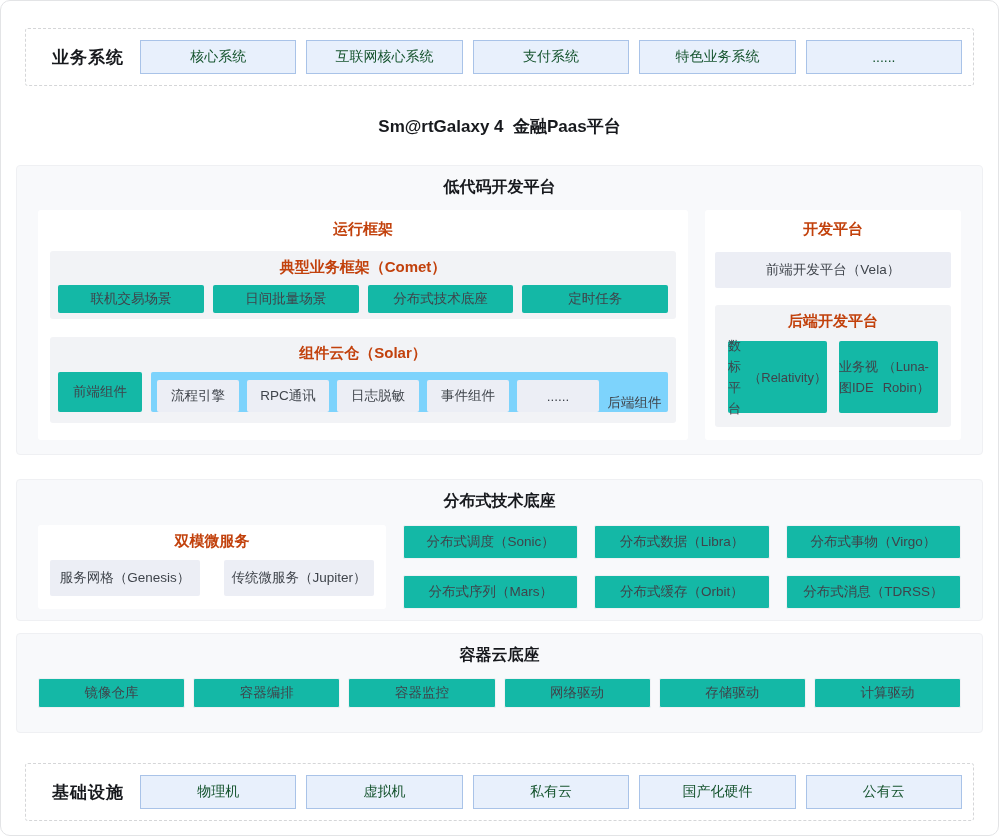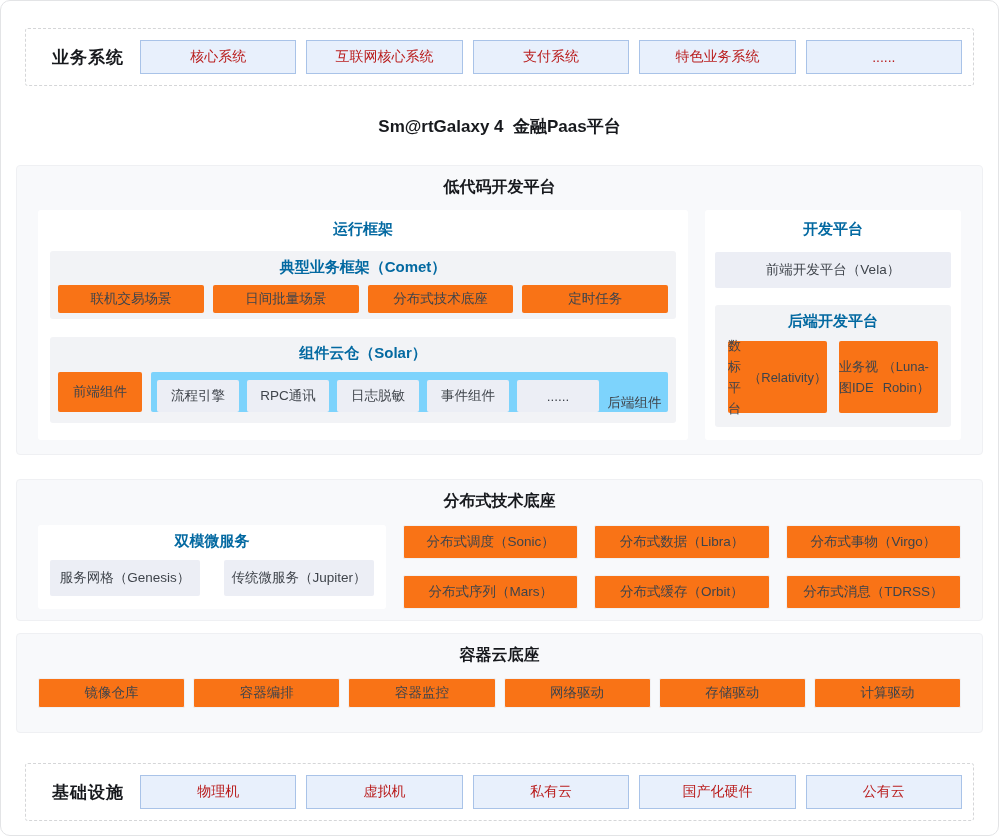--- a/index.html
+++ b/index.html
@@ -26,21 +26,21 @@
     width: 104px; flex: none;
     text-align: center;
     font-weight: bold; font-size: 17px; color: #17191d;
     letter-spacing: 1px;
   }
   .band-items { flex: 1; display: flex; gap: 10px; }
   .bluebox {
     flex: 1; height: 34px;
     background: #e8f0fc;
     border: 1px solid #a9c3e8;
-    color: #b91c1c;
+    color: #14532d;
     display: flex; align-items: center; justify-content: center;
     font-size: 14px;
   }
   .page-title {
     text-align: center;
     font-size: 17px; font-weight: bold; color: #17191d;
     margin: 29px 0 27px;
     white-space: pre;
   }
   
@@ -48,26 +48,26 @@
     background: #f8f9fb;
     border: 1px solid #eff0f3;
     border-radius: 4px;
   }
   .sec-title {
     text-align: center;
     font-weight: bold; font-size: 16px; color: #17191d;
   }
   .panel-title, .gray-title {
     text-align: center;
-    font-weight: bold; font-size: 15px; color: #0369a1;
+    font-weight: bold; font-size: 15px; color: #c2410c;
   }
   .white-panel { background: #fff; border-radius: 3px; }
   .graypanel { background: #f2f3f6; border-radius: 3px; padding: 7px 8px 8px; }
   .whitebox {
-    background: #f97316; border-radius: 2px;
+    background: #14b8a6; border-radius: 2px;
     display: flex; align-items: center; justify-content: center;
     font-size: 13.5px; color: #3f444b;
   }
   .lavbox {
     background: #eceef5; border-radius: 2px;
     display: flex; align-items: center; justify-content: center;
     font-size: 13.5px; color: #3f444b;
   }
   
   .sec-lowcode { height: 290px; padding: 11px 21px 0; }

